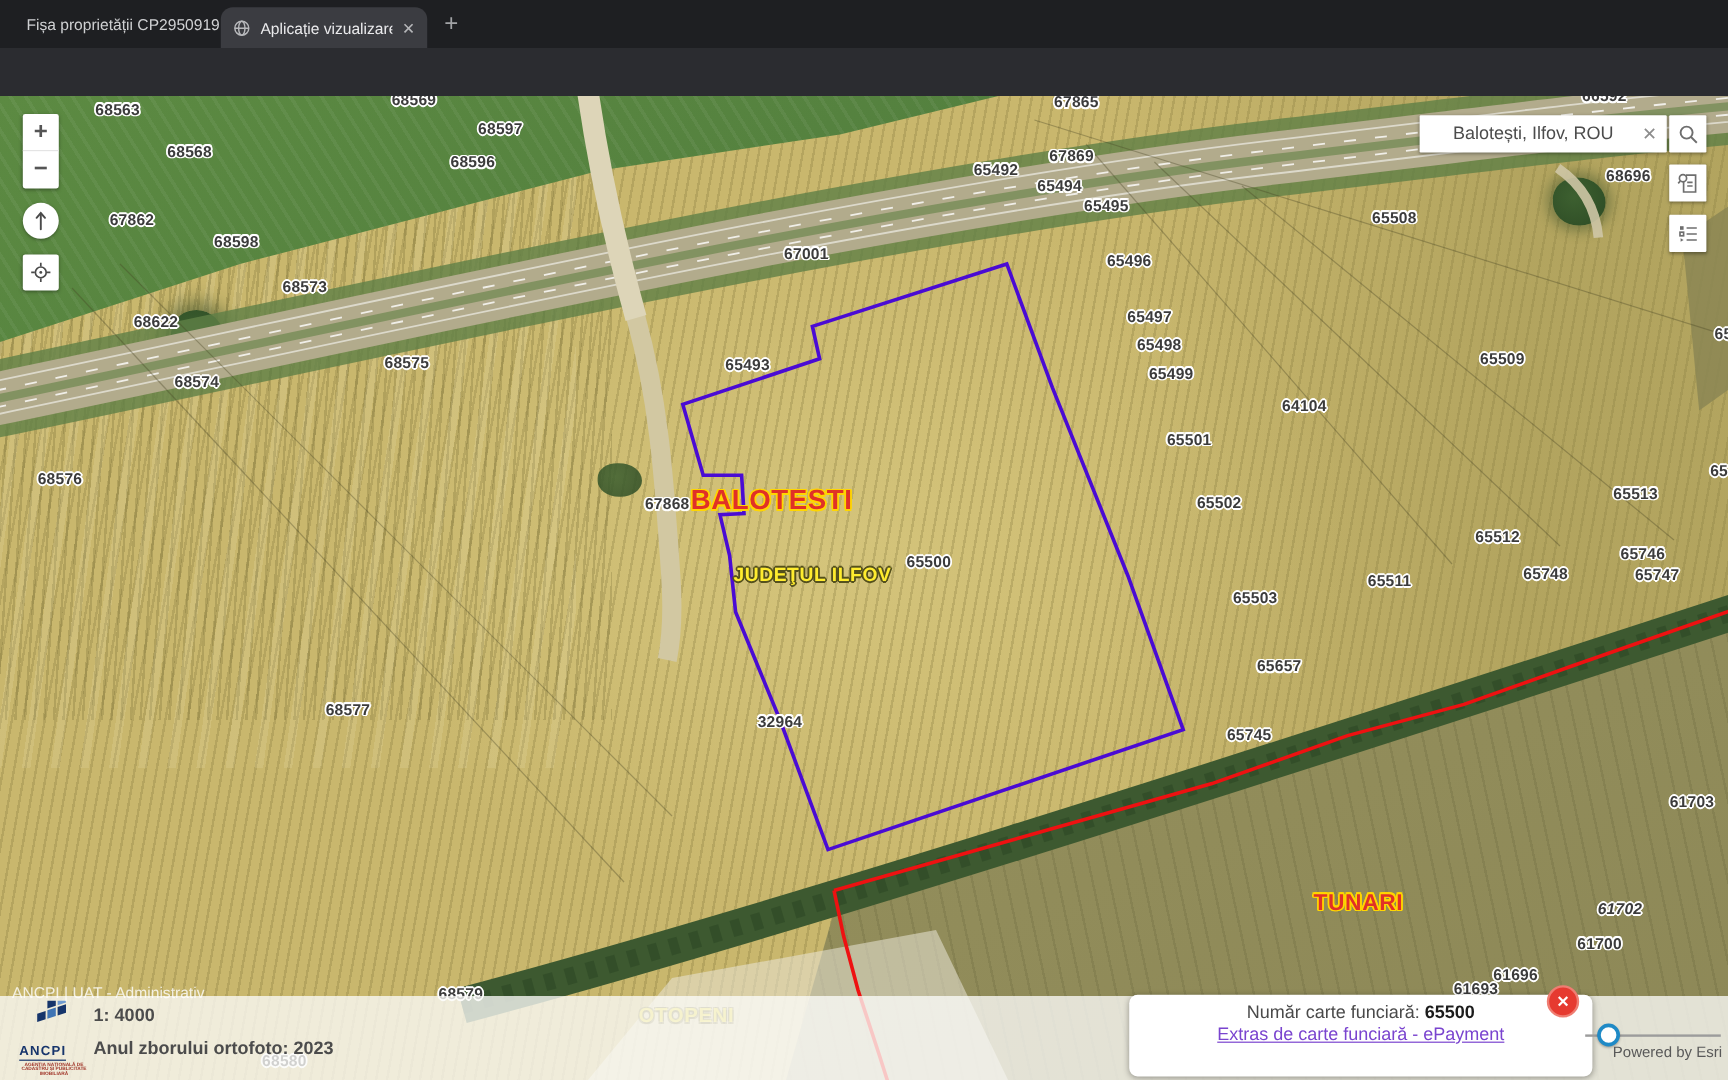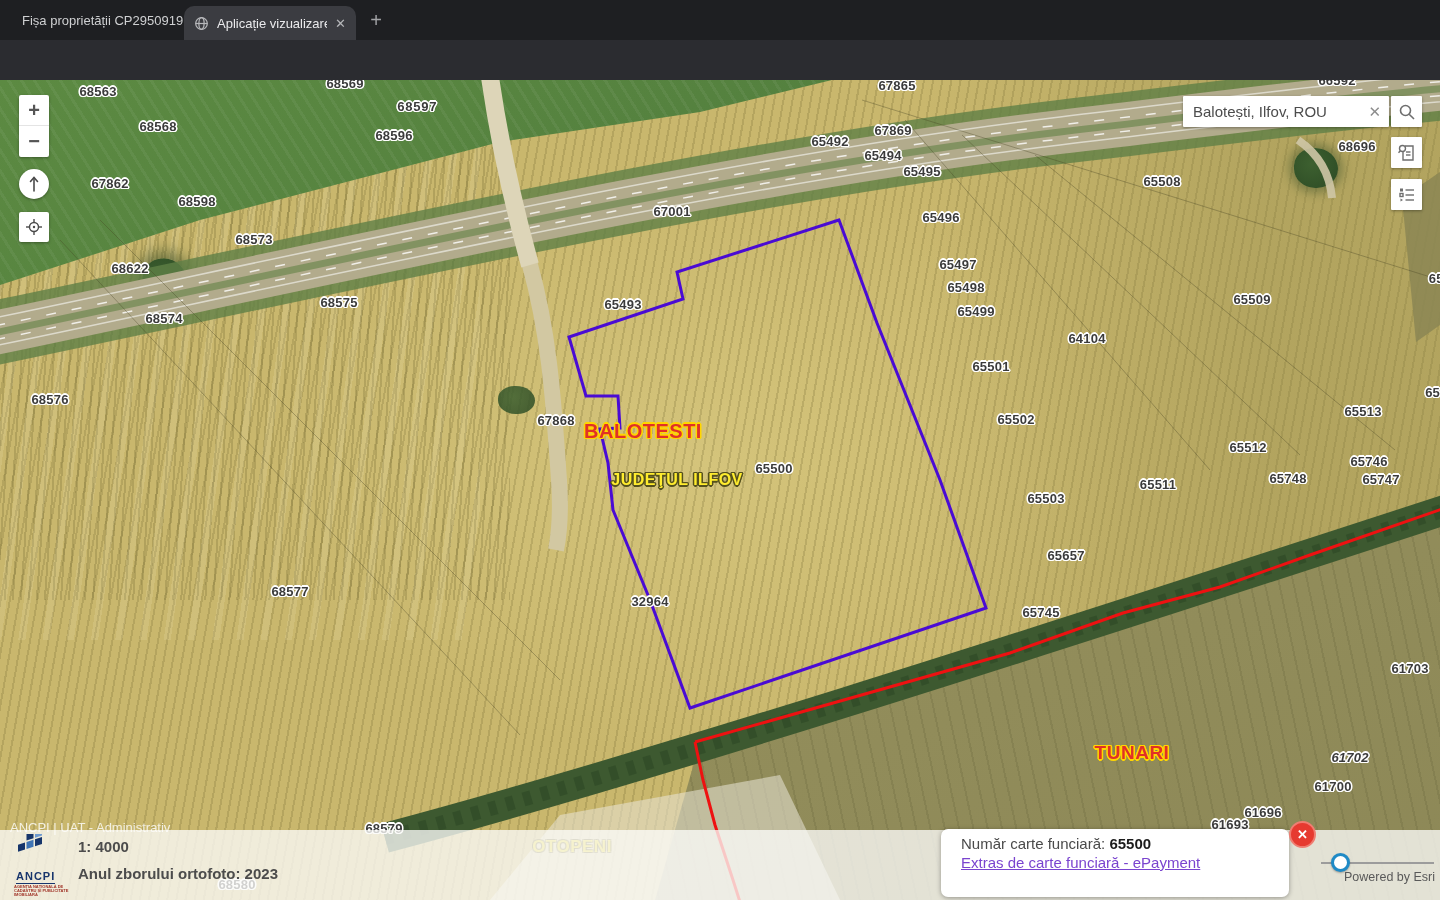--- a/index.html
+++ b/index.html
@@ -14,21 +14,21 @@
   .tab-active .t{color:#eaeaec;font-size:13px;white-space:nowrap;overflow:hidden;flex:1;}
   .tab-close{color:#b6b7ba;font-size:13px;cursor:default;}
   .newtab{position:absolute;left:364px;top:8px;width:24px;height:24px;color:#a2a3a6;font-size:20px;line-height:24px;text-align:center;}
   .navbar{position:absolute;left:0;top:40px;width:100%;height:40px;background:#2b2c30;}
   .nav-ic{position:absolute;top:48px;width:24px;height:24px;color:#c9cacc;display:flex;align-items:center;justify-content:center;}
   .urlbar{position:absolute;left:163px;top:46px;width:928px;height:28px;background:#1d1e21;border-radius:14px;display:flex;align-items:center;gap:9px;padding:0 12px;box-sizing:border-box;}
   .urlbar .u{color:#e6e6e8;font-size:14px;letter-spacing:.2px;}
   .sep{position:absolute;top:50px;width:1px;height:20px;background:#4a4b4f;}
   .pill{position:absolute;left:1130px;top:46px;width:68px;height:28px;border-radius:14px;background:#1d1e21;}
   
-  .map{position:absolute;left:0;top:80px;width:1440px;height:820px;overflow:hidden;background:#c9b76d;}
+  .map{position:absolute;left:0;top:80px;width:1440px;height:820px;overflow:hidden;background:#c9b76d;text-align:center;}
   .layer{position:absolute;inset:0;}
   .shade1{background:radial-gradient(620px 420px at 700px 380px,rgba(226,212,140,.45),rgba(0,0,0,0) 70%);}
   .shade2{background:linear-gradient(90deg,rgba(0,0,0,0) 64%,rgba(142,134,72,.38) 88%);}
   .stripesA{background:repeating-linear-gradient(100deg,rgba(108,98,44,.22) 0 2px,rgba(0,0,0,0) 2px 9px);}
   .stripesB{left:930px;top:60px;width:510px;height:520px;inset:auto;position:absolute;
             background:repeating-linear-gradient(94deg,rgba(105,96,42,.25) 0 2px,rgba(0,0,0,0) 2px 8px);}
   .stripesC{left:540px;top:130px;width:480px;height:560px;inset:auto;position:absolute;
             background:repeating-linear-gradient(98deg,rgba(255,248,214,.12) 0 7px,rgba(0,0,0,0) 7px 24px);}
   .greenTL{clip-path:polygon(0 0,832px 0,700px 32px,500px 62px,200px 140px,0 205px);
            background:linear-gradient(150deg,#5c8a42,#49743a 70%);}
@@ -72,21 +72,21 @@
   .legbtn{left:1391px;top:99px;}
   
   .attrib{position:absolute;left:10px;top:740px;font-size:13px;color:rgba(255,255,255,.8);z-index:5;}
   .bstrip{position:absolute;left:0;top:750px;width:1440px;height:70px;background:rgba(251,251,248,.78);}
   .scaletxt{position:absolute;left:78px;top:758px;font-size:15px;font-weight:bold;color:#4c4c4c;}
   .orthotxt{position:absolute;left:78px;top:785px;font-size:15px;font-weight:bold;color:#4c4c4c;}
   .logo{position:absolute;left:14px;top:754px;width:60px;height:62px;}
   .logo .name{position:absolute;left:2px;top:36px;font-size:11px;font-weight:bold;color:#17356c;letter-spacing:1px;border-bottom:1px solid #17356c;padding-bottom:1px;}
   .logo .sub{position:absolute;left:0px;top:51px;width:62px;font-size:4px;line-height:4px;color:#a03428;font-weight:bold;}
   
-  .popup{position:absolute;left:941px;top:749px;width:348px;height:68px;background:#fff;border-radius:7px;
+  .popup{position:absolute;left:941px;top:749px;width:386px;height:68px;background:#fff;border-radius:7px;
          box-shadow:0 1px 5px rgba(0,0,0,.35);box-sizing:border-box;padding:6px 20px;}
   .popup .l1{font-size:15px;color:#4a4a4a;margin-bottom:2px;}
   .popup .l1 b{color:#1c1c1c;}
   .popup a{display:block;font-size:15px;color:#7a44cf;text-decoration:underline;margin-top:2px;white-space:nowrap;}
   .pclose{position:absolute;left:1289px;top:741px;width:27px;height:27px;border-radius:50%;background:#e63a30;border:2px solid #ef7d72;
           box-sizing:border-box;display:flex;align-items:center;justify-content:center;color:#fff;font-size:13px;font-weight:bold;}
   .slider-line{position:absolute;left:1321px;top:782px;width:113px;height:2px;background:#9c9c9c;}
   .slider-handle{position:absolute;left:1331px;top:773px;width:19px;height:19px;border-radius:50%;background:#fff;border:3px solid #1f8ac6;box-sizing:border-box;box-shadow:0 1px 2px rgba(0,0,0,.3);}
   .esri{position:absolute;left:1344px;top:790px;font-size:12.5px;color:#595959;}
 </style>
@@ -281,21 +281,21 @@
 
     <polyline points="695,662 1010,573 1123,533 1220,507 1310,475 1445,428" stroke="#ee1111" stroke-width="3" fill="none"></polyline>
     <polyline points="695,662 703,700 715,745 733,800 740,822" stroke="#ee1111" stroke-width="3" fill="none"></polyline>
 
     <polygon points="839,140 677,192 683,219 569,257 586,316 618,316 620,348 600,349 608,383 613,430 650,520 690,628 986,528 940,400 877,243" fill="none" stroke="#4a0bd4" stroke-width="3" stroke-linejoin="miter"></polygon>
   </svg>
 
   <div class="labels">
       <div class="parcel-label" style="left: 98px; top: 11px;">68563</div>
       <div class="parcel-label" style="left: 345px; top: 3px;">68569</div>
-      <div class="parcel-label" style="left: 417px; top: 27px; font-family: Liberation Mono, monospace;">68597</div>
+      <div class="parcel-label" style="left: 417px; top: 27px;">68597</div>
       <div class="parcel-label" style="left: 158px; top: 46px;">68568</div>
       <div class="parcel-label" style="left: 394px; top: 55px;">68596</div>
       <div class="parcel-label" style="left: 1337px; top: 0px;">66592</div>
       <div class="parcel-label" style="left: 1357px; top: 66px;">68696</div>
       <div class="parcel-label" style="left: 897px; top: 5px;">67865</div>
       <div class="parcel-label" style="left: 893px; top: 50px;">67869</div>
       <div class="parcel-label" style="left: 830px; top: 61px;">65492</div>
       <div class="parcel-label" style="left: 862px; top: 75px; margin-left: 21px;">65494</div>
       <div class="parcel-label" style="left: 922px; top: 91px;">65495</div>
       <div class="parcel-label" style="left: 1162px; top: 101px;">65508</div>
@@ -331,21 +331,21 @@
       <div class="parcel-label" style="left: 290px; top: 511px;">68577</div>
       <div class="parcel-label" style="left: 650px; top: 521px;">32964</div>
       <div class="parcel-label" style="left: 1041px; top: 532px;">65745</div>
       <div class="parcel-label" style="left: 1410px; top: 588px;">61703</div>
       <div class="parcel-label" style="left: 1350px; top: 677px; font-style: italic;">61702</div>
       <div class="parcel-label" style="left: 1333px; top: 706px;">61700</div>
       <div class="parcel-label" style="left: 1263px; top: 732px;">61696</div>
       <div class="parcel-label" style="left: 1230px; top: 744px;">61693</div>
       <div class="parcel-label" style="left: 384px; top: 748px;">68579</div>
       <div class="parcel-label" style="left: 237px; top: 804px;">68580</div>
-      <div class="place-label place-red" style="left: 643px; top: 351px; font-size: 20px;">BALOTESTI</div>
+      <div class="place-label place-red" style="left: 643px; top: 337px; font-size: 23px;">BALOTESTI</div>
       <div class="place-label place-yellow" style="left: 677px; top: 400px; font-size: 16px;">JUDEŢUL ILFOV</div>
       <div class="place-label place-red" style="left: 1132px; top: 673px; font-size: 19px;">TUNARI</div>
       <div class="place-label place-faded" style="left: 572px; top: 767px; font-size: 17px;">OTOPENI</div>
     </div>
 
   <div class="mapui">
     <div class="ctl zoombox">
       <div class="zcell top">+</div>
       <div class="zcell">−</div>
     </div>

